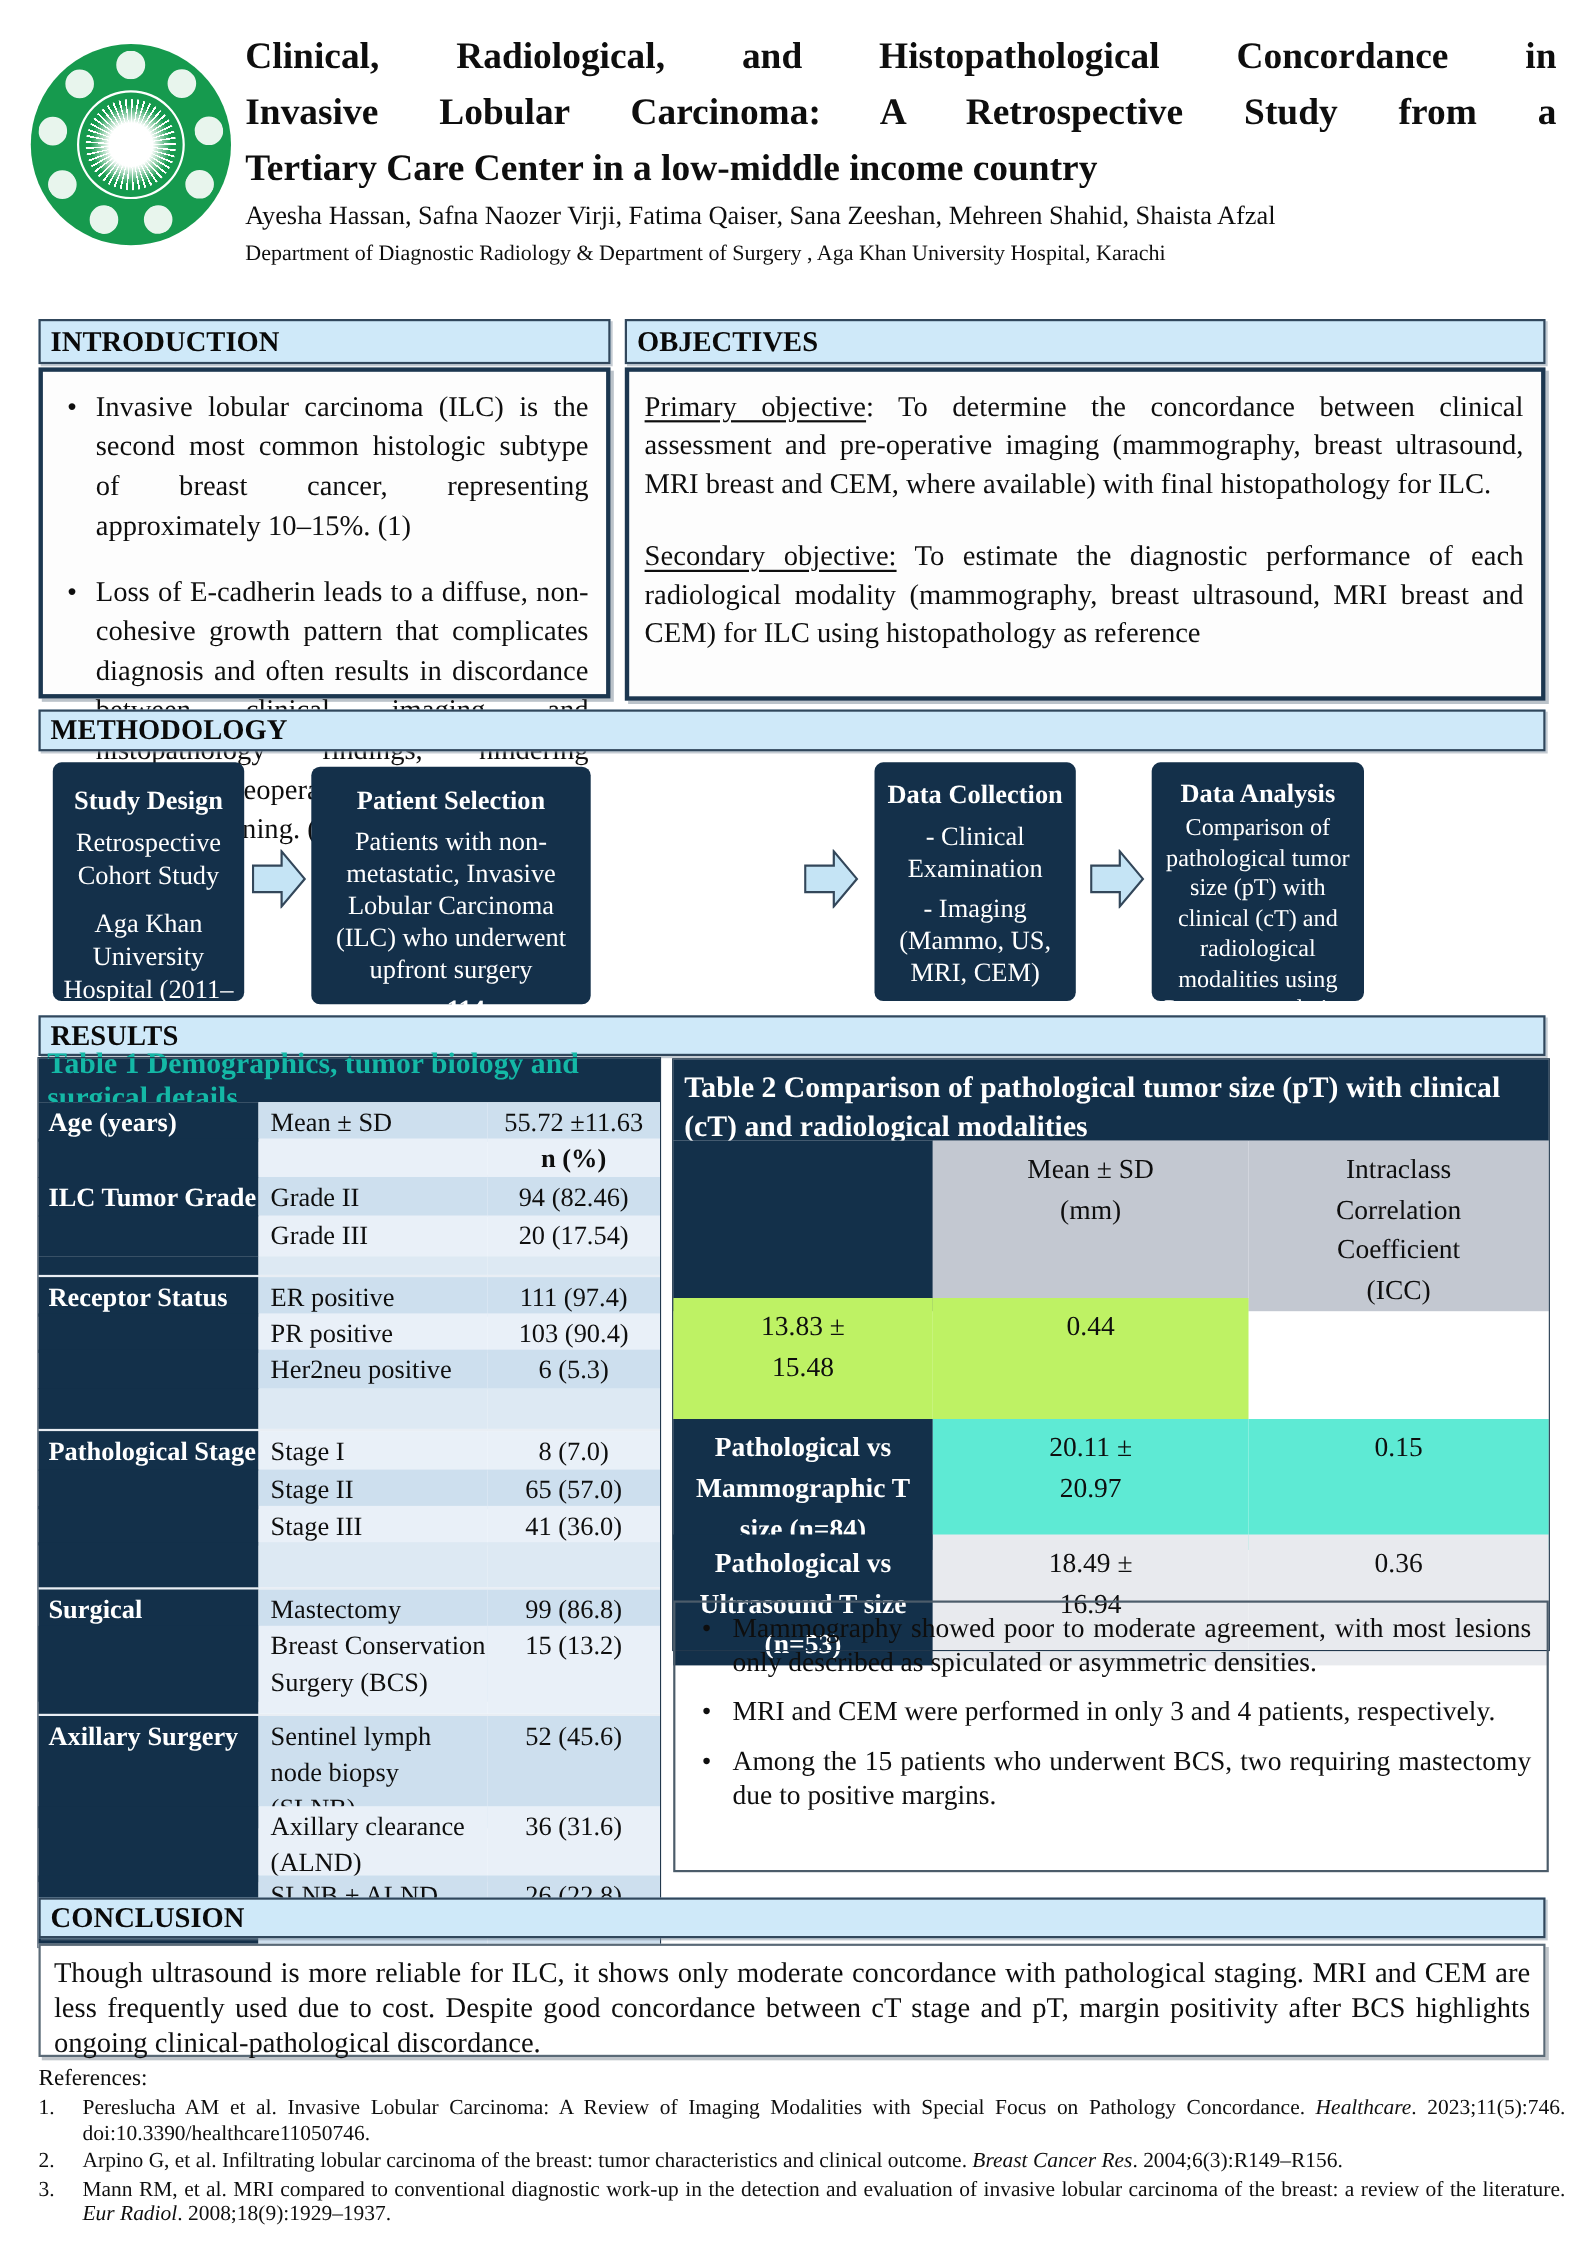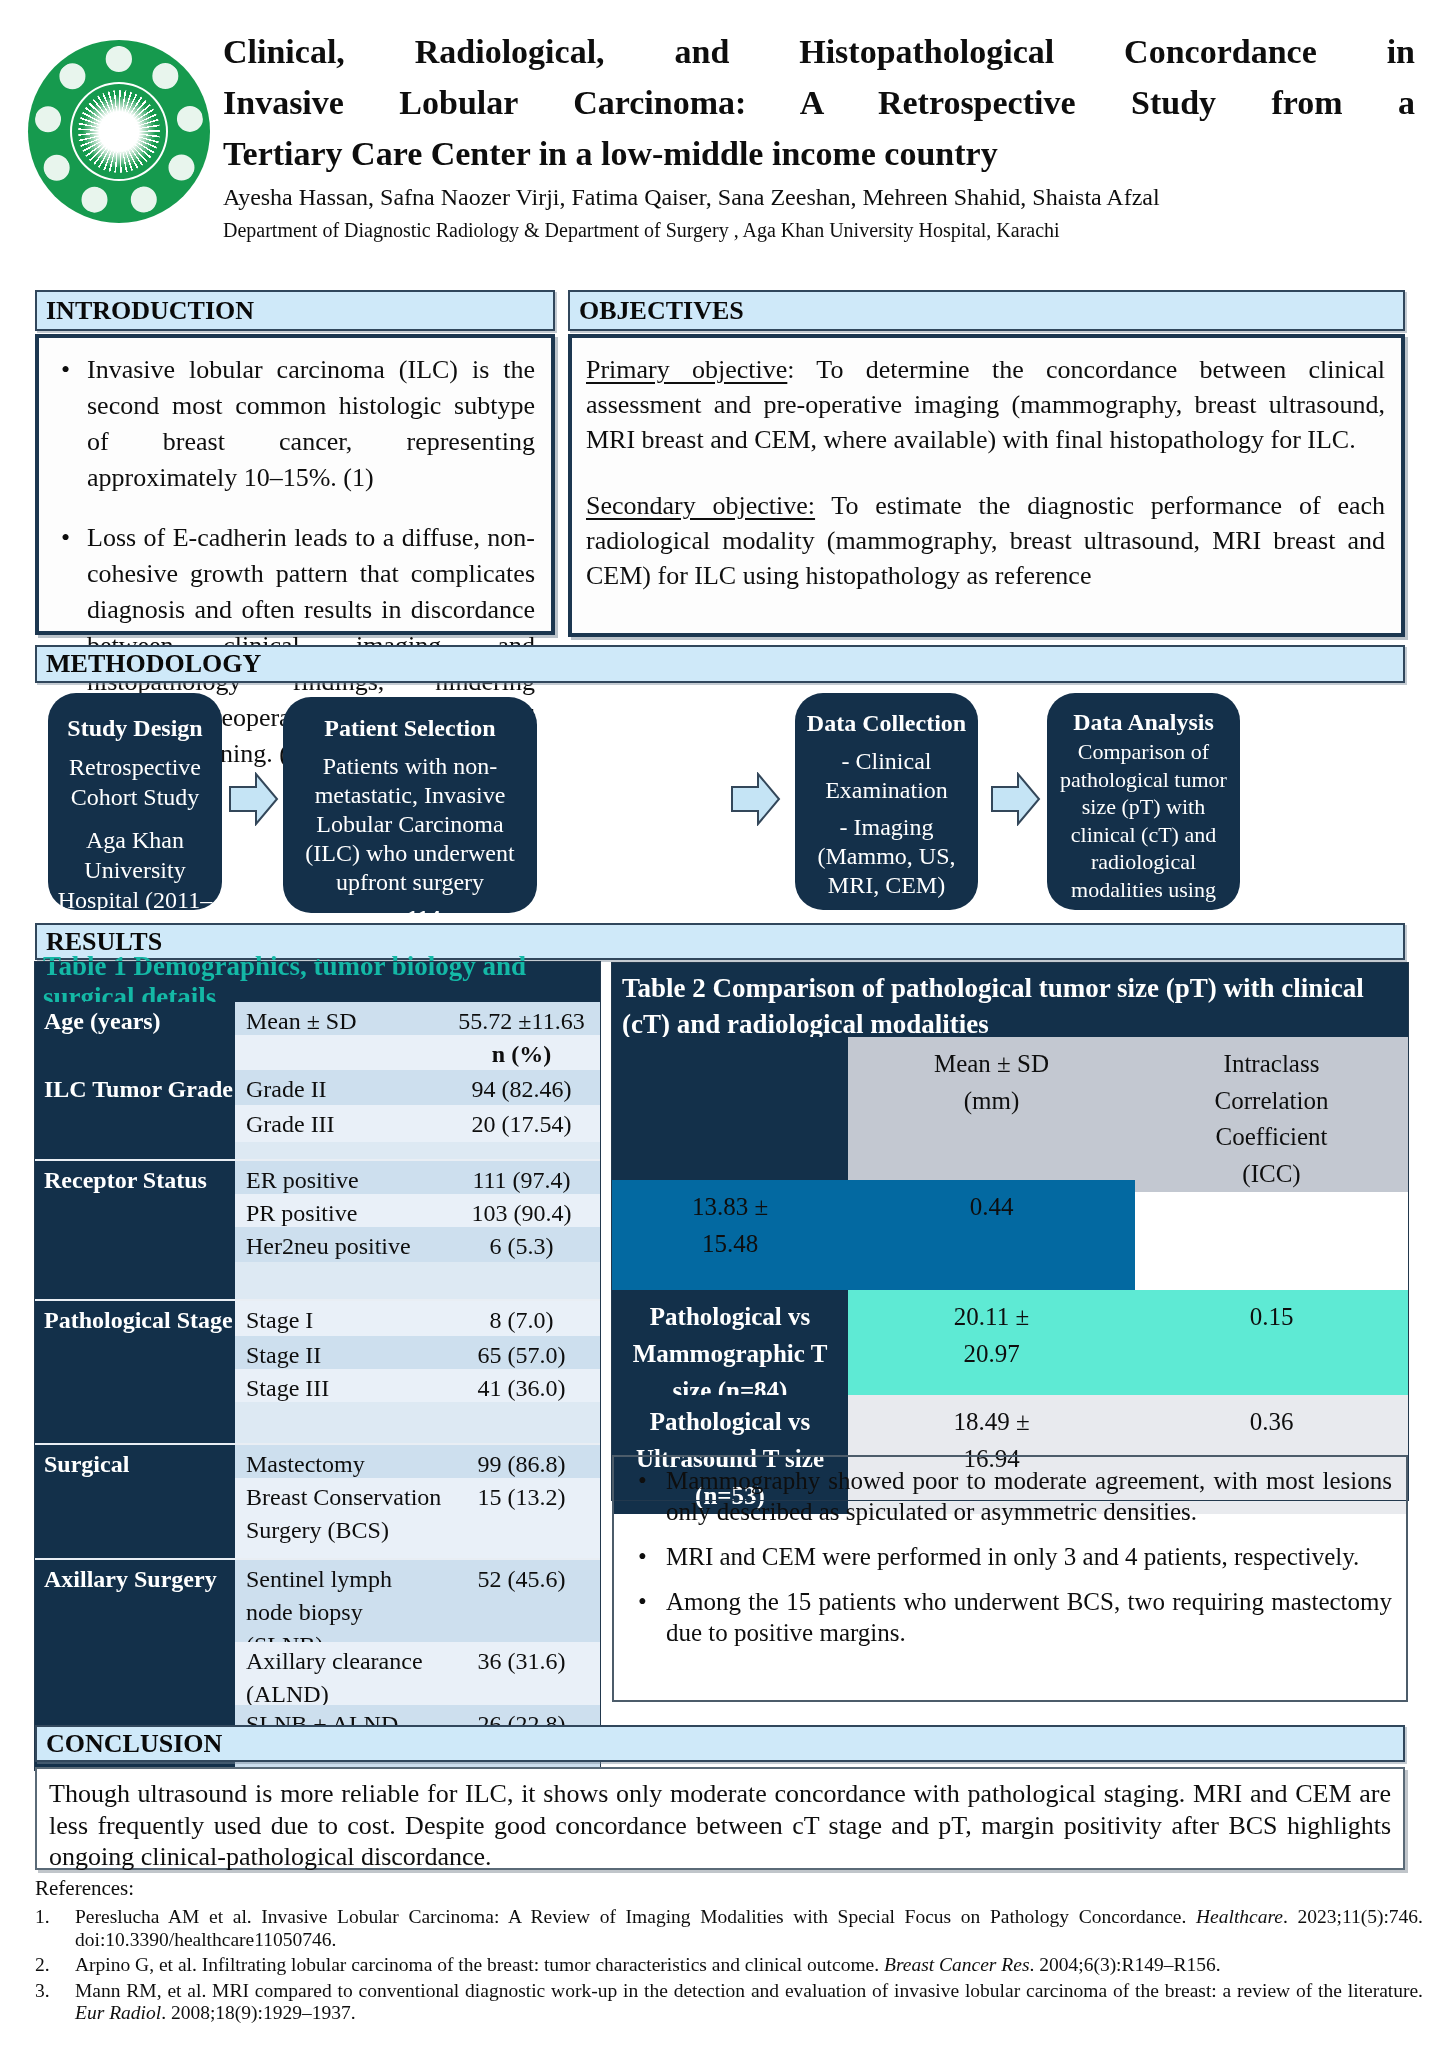--- a/index.html
+++ b/index.html
@@ -40,21 +40,21 @@
   #box-intro ul { margin:0; padding:0; list-style:none; }
   #box-intro li { position:relative; padding-left:36px; font-size:26px; line-height:36px;
                   text-align:justify; margin-bottom:24px; }
   #box-intro li::before { content:"•"; position:absolute; left:10px; }
   #box-obj { left:568px; top:334px; width:837px; height:303px; padding:14px 16px 0 14px;
              font-size:26px; line-height:35px; }
   #box-obj p { margin:0 0 31px 0; text-align:justify; }
   .ulabel { text-decoration:underline; text-underline-offset:4px; }
 
   
-  .mbox { position:absolute; background:#14304a; color:#fff; border-radius:28px; box-sizing:border-box;
+  .mbox { position:absolute; background:#14304a; color:#fff; border-radius:8px; box-sizing:border-box;
           text-align:center; }
   .mbox .mtitle { font-weight:bold; font-size:24px; margin-bottom:10px; }
   .mbox .mline { font-size:24px; line-height:30px; }
   #mbox1 { left:48px; top:693px; width:174px; height:217px; padding:22px 6px 0; }
   #mbox1 .mline { margin-bottom:13px; }
   #mbox2 { left:283px; top:697px; width:254px; height:216px; padding:18px 10px 0; }
   #mbox2 .mline { line-height:29px; }
   #mbox2 .mn { font-weight:bold; font-size:24px; margin-top:8px; }
   #mbox3 { left:795px; top:693px; width:183px; height:217px; padding:17px 6px 0; }
   #mbox3 .mline { line-height:29px; margin-bottom:8px; }
@@ -88,21 +88,21 @@
   .t2head { height:143px; }
   .t2head .hcell { background:#c3c8d1; font-size:25px; line-height:36.5px; text-align:center; padding-top:9px;
                    box-sizing:border-box; }
   .t2head .hc1 { background:#13304a; }
   .hwrap { display:inline-block; max-width:160px; }
   .t2label { background:#13304a; color:#fff; font-weight:bold; font-size:25px; line-height:37px;
              text-align:center; padding-top:8px; box-sizing:border-box; }
   .t2mean, .t2icc { font-size:25px; line-height:37px; text-align:center; padding-top:8px; box-sizing:border-box; }
   .mwrap { display:inline-block; max-width:108px; }
   .t2r1 { height:110px; } .t2r2 { height:105px; } .t2r3 { height:105px; }
-  .t2r1 .t2mean, .t2r1 .t2icc { background:#0369a1; }
+  .t2r1 .t2mean, .t2r1 .t2icc { background:#bef264; }
   .t2r2 .t2mean, .t2r2 .t2icc { background:#5eead4; }
   .t2r3 .t2mean, .t2r3 .t2icc { background:#e8eaee; }
 
   
   #findings { position:absolute; left:612px; top:1455px; width:796px; height:247px; z-index:5;
               border:2px solid #4c5c6a; box-sizing:border-box; background:transparent; }
   #findings ul { margin:0; padding:8px 14px 0 10px; list-style:none; }
   #findings li { position:relative; padding-left:42px; font-size:25px; line-height:31px;
                  text-align:justify; margin-bottom:14px; }
   #findings li::before { content:"•"; position:absolute; left:14px; }

